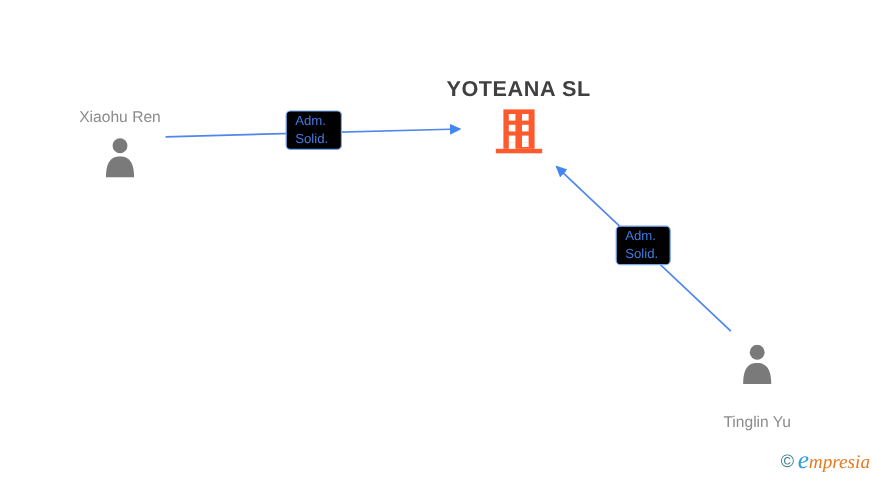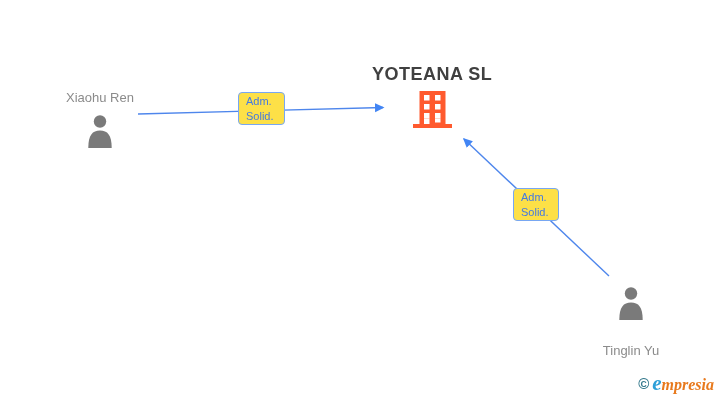--- a/index.html
+++ b/index.html
@@ -18,21 +18,21 @@
   svg.edges {
     position: absolute;
     left: 0;
     top: 0;
     width: 728px;
     height: 400px;
   }
   .edge-label {
     position: absolute;
     box-sizing: border-box;
-    background: #fde047;
+    background: #000000;
     border: 1px solid #78a7f2;
     border-radius: 4px;
     color: #4479e2;
     font-size: 11px;
     line-height: 15px;
     padding: 1px 0 0 7px;
     z-index: 3;
   }
   .edge-label span { display: block; }
   .node {
@@ -51,26 +51,25 @@
     color: #404040;
     font-size: 18px;
     font-weight: bold;
     letter-spacing: 0.5px;
     white-space: nowrap;
     margin-bottom: 6px;
   }
   .icon-wrap { display: block; }
   .footer-logo {
     position: absolute;
-    right: 14px;
+    right: 3px;
     bottom: 4px;
     z-index: 4;
     white-space: nowrap;
     text-decoration: none;
-    font-weight: bold;
   }
   .footer-logo .copy {
     color: #34798c;
     font-size: 15px;
     font-family: "Liberation Sans", sans-serif;
     vertical-align: 1px;
     margin-right: 3px;
   }
   .footer-logo .brand-e {
     color: #2d9fd8;

